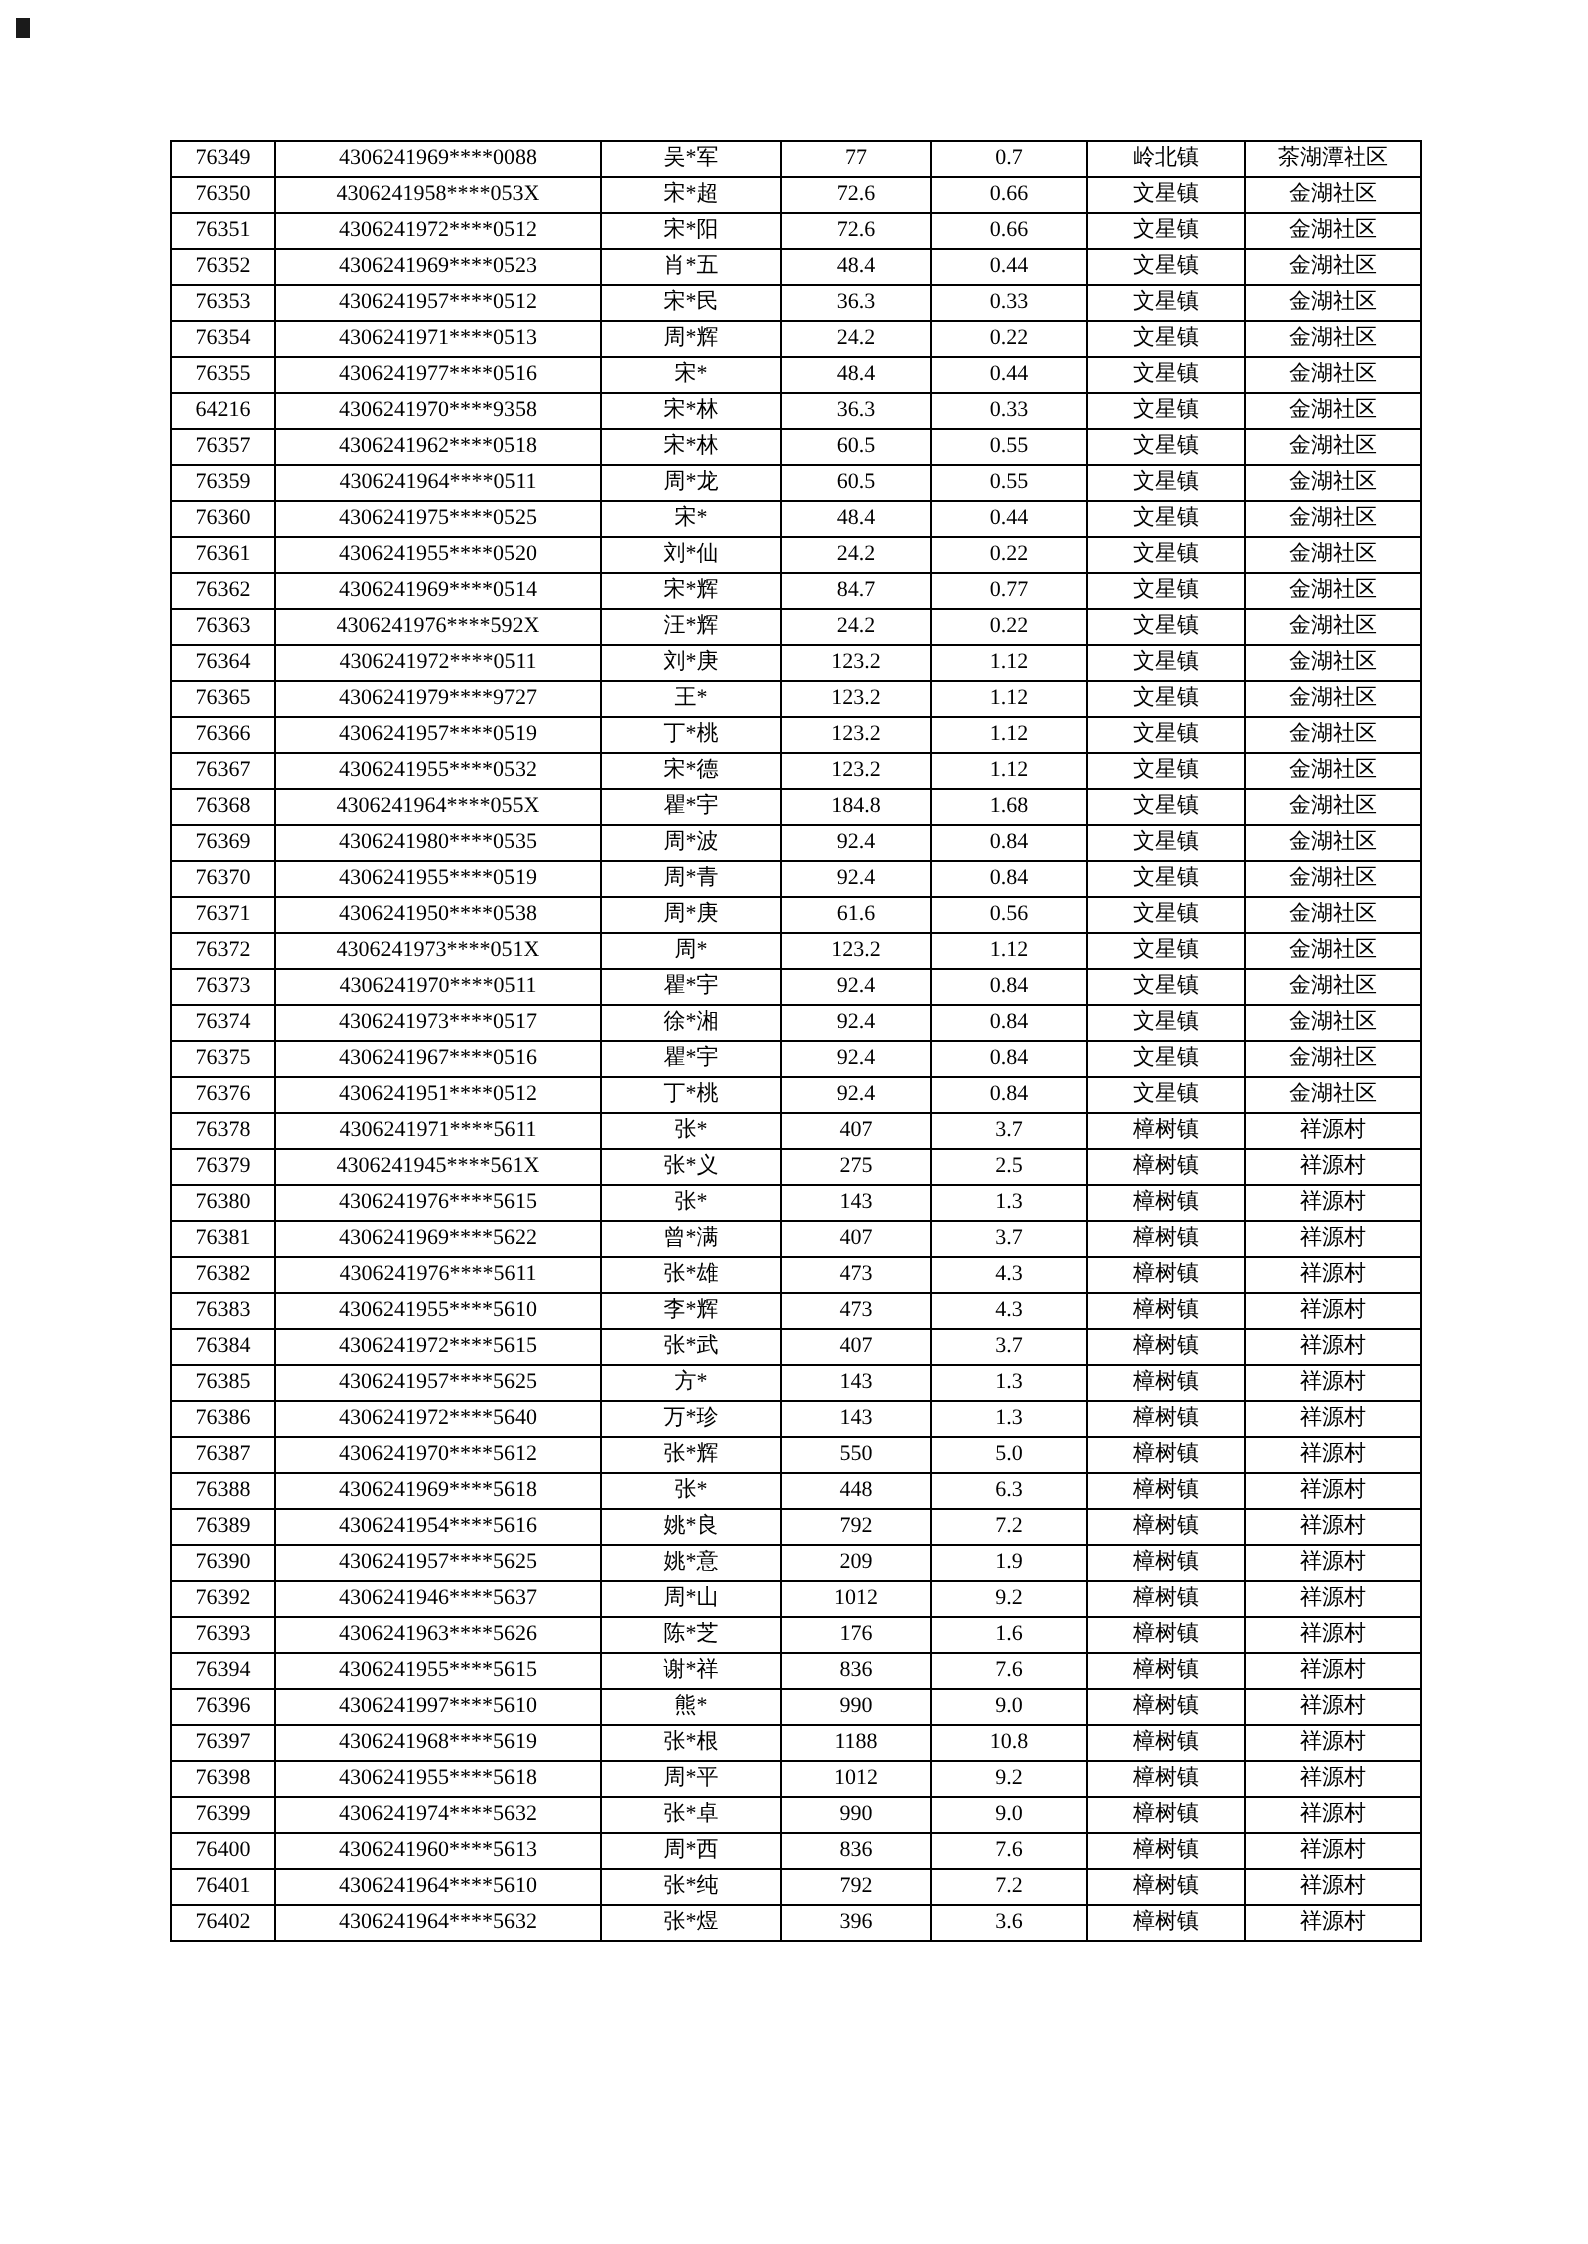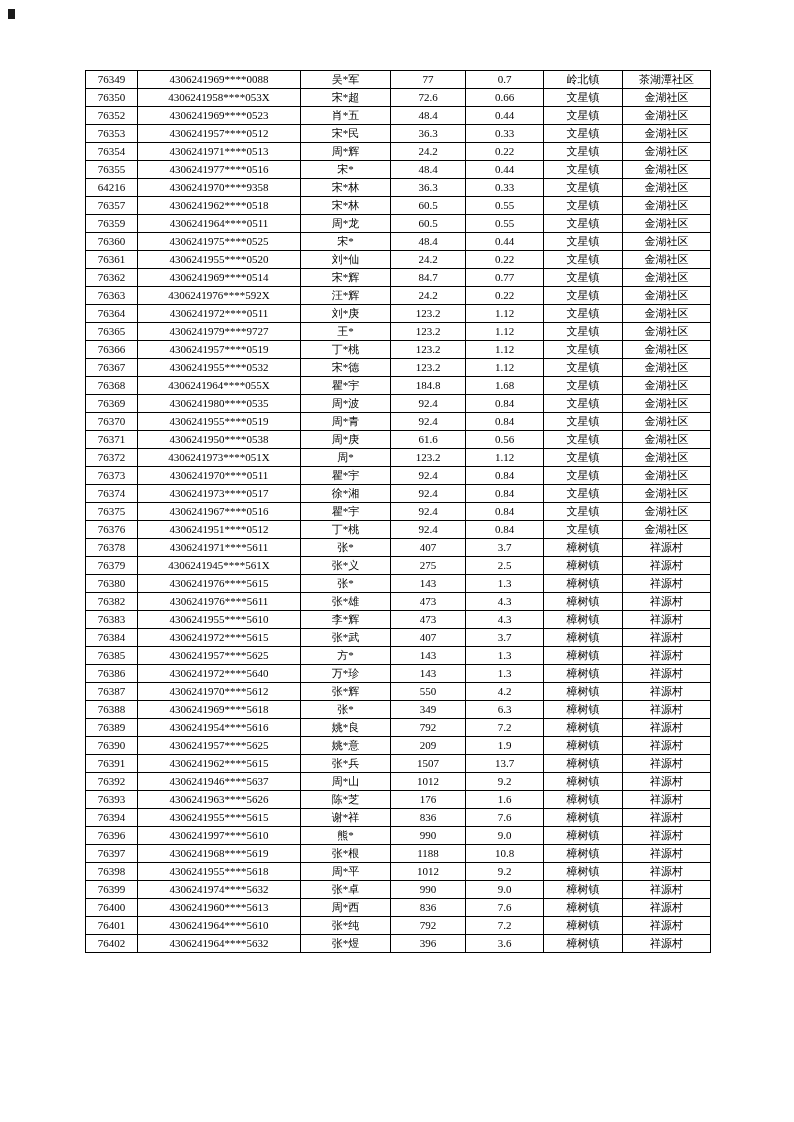--- a/index.html
+++ b/index.html
@@ -85,20 +85,29 @@
         <tr>
           <td>76350</td>
           <td>4306241958****053X</td>
           <td>宋*超</td>
           <td>72.6</td>
           <td>0.66</td>
           <td>文星镇</td>
           <td>金湖社区</td>
         </tr>
         <tr>
+          <td>76351</td>
+          <td>4306241972****0512</td>
+          <td>宋*阳</td>
+          <td>72.6</td>
+          <td>0.66</td>
+          <td>文星镇</td>
+          <td>金湖社区</td>
+        </tr>
+        <tr>
           <td>76352</td>
           <td>4306241969****0523</td>
           <td>肖*五</td>
           <td>48.4</td>
           <td>0.44</td>
           <td>文星镇</td>
           <td>金湖社区</td>
         </tr>
         <tr>
           <td>76353</td>
@@ -328,20 +337,29 @@
         <tr>
           <td>76380</td>
           <td>4306241976****5615</td>
           <td>张*</td>
           <td>143</td>
           <td>1.3</td>
           <td>樟树镇</td>
           <td>祥源村</td>
         </tr>
         <tr>
+          <td>76381</td>
+          <td>4306241969****5622</td>
+          <td>曾*满</td>
+          <td>407</td>
+          <td>3.7</td>
+          <td>樟树镇</td>
+          <td>祥源村</td>
+        </tr>
+        <tr>
           <td>76382</td>
           <td>4306241976****5611</td>
           <td>张*雄</td>
           <td>473</td>
           <td>4.3</td>
           <td>樟树镇</td>
           <td>祥源村</td>
         </tr>
         <tr>
           <td>76383</td>
@@ -377,29 +395,29 @@
           <td>143</td>
           <td>1.3</td>
           <td>樟树镇</td>
           <td>祥源村</td>
         </tr>
         <tr>
           <td>76387</td>
           <td>4306241970****5612</td>
           <td>张*辉</td>
           <td>550</td>
-          <td>4.2</td>
+          <td>5.0</td>
           <td>樟树镇</td>
           <td>祥源村</td>
         </tr>
         <tr>
           <td>76388</td>
           <td>4306241969****5618</td>
           <td>张*</td>
-          <td>349</td>
+          <td>448</td>
           <td>6.3</td>
           <td>樟树镇</td>
           <td>祥源村</td>
         </tr>
         <tr>
           <td>76389</td>
           <td>4306241954****5616</td>
           <td>姚*良</td>
           <td>792</td>
           <td>7.2</td>
@@ -409,29 +427,20 @@
         <tr>
           <td>76390</td>
           <td>4306241957****5625</td>
           <td>姚*意</td>
           <td>209</td>
           <td>1.9</td>
           <td>樟树镇</td>
           <td>祥源村</td>
         </tr>
         <tr>
-          <td>76391</td>
-          <td>4306241962****5615</td>
-          <td>张*兵</td>
-          <td>1507</td>
-          <td>13.7</td>
-          <td>樟树镇</td>
-          <td>祥源村</td>
-        </tr>
-        <tr>
           <td>76392</td>
           <td>4306241946****5637</td>
           <td>周*山</td>
           <td>1012</td>
           <td>9.2</td>
           <td>樟树镇</td>
           <td>祥源村</td>
         </tr>
         <tr>
           <td>76393</td>

